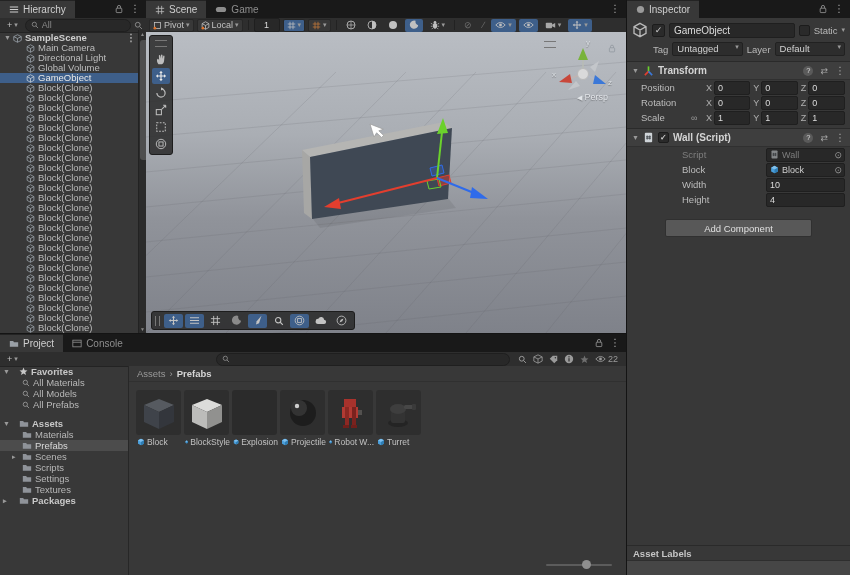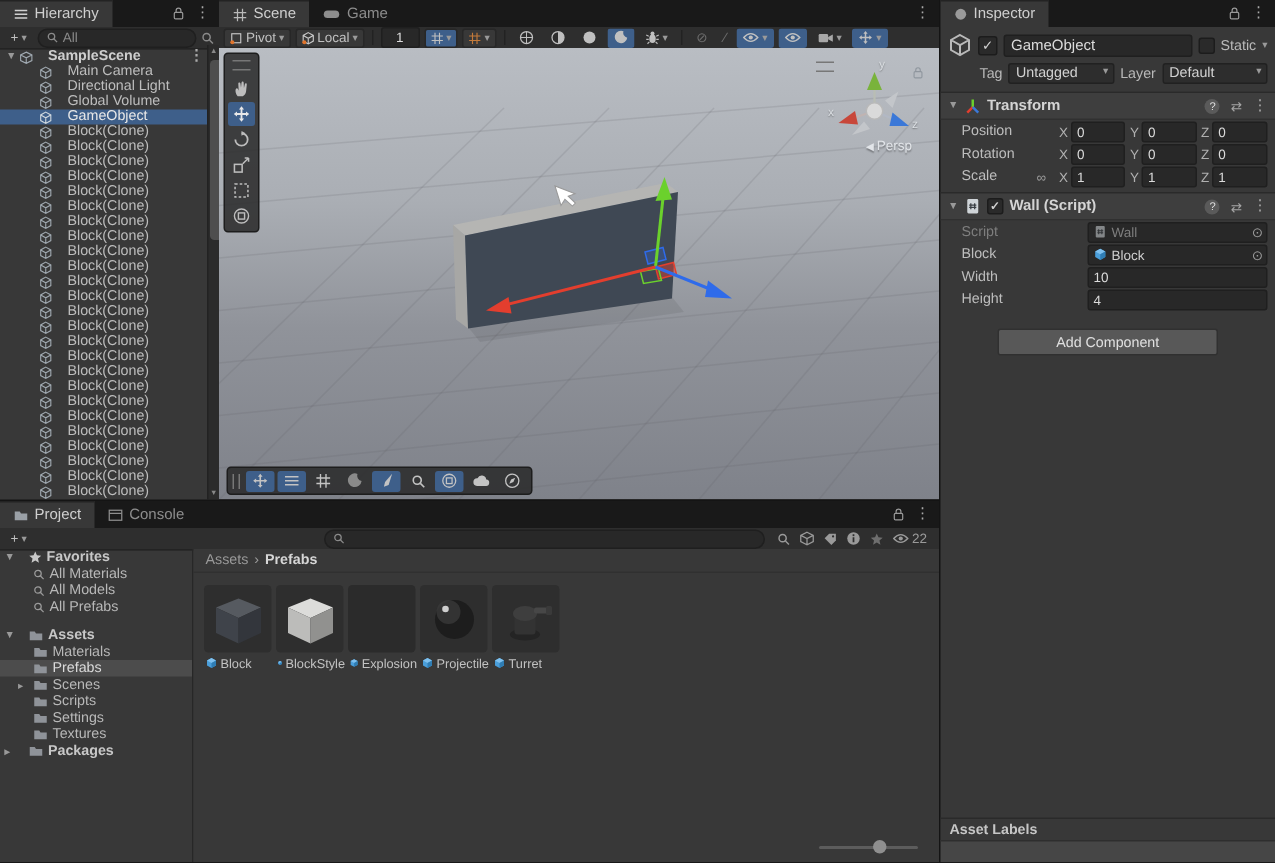--- a/index.html
+++ b/index.html
@@ -24,21 +24,21 @@
   .minibar{height:14px;background:#2e2e2e;display:flex;align-items:center;padding:0 3px;gap:3px;border-bottom:1px solid #232323;font-size:9px;}
   .mbtn{display:flex;align-items:center;gap:2px;background:#383838;border:1px solid #272727;border-radius:2px;height:11px;padding:0 3px;color:#c0c0c0;}
   .mbtn.plain{background:transparent;border-color:transparent;}
   .mbtn.on{background:#3e5f8a;}
   .caret{font-size:7px;color:#9a9a9a;}
   .sep{width:1px;height:10px;background:#222;margin:0 2px;}
   .searchbox{flex:1;display:flex;align-items:center;gap:3px;background:#282828;border:1px solid #1f1f1f;border-radius:8px;height:11px;padding:0 5px;color:#8a8a8a;}
 
   
   .tree{font-size:9.5px;line-height:10px;}
-  .hrow{height:10px;display:flex;align-items:center;gap:10px;padding-left:26px;color:#bdbdbd;position:relative;}
+  .hrow{height:10px;display:flex;align-items:center;gap:3px;padding-left:26px;color:#bdbdbd;position:relative;}
   .hrow.root{padding-left:13px;font-weight:bold;color:#cfcfcf;}
   .hrow.sel{background:#3e5f8a;color:#e8e8e8;}
   .hrow .cube{color:#9fa8b0;flex:0 0 auto;}
   .fold{position:absolute;left:4px;font-size:7px;color:#999;}
   #hscroll{position:absolute;right:0;top:30px;width:7px;height:303px;background:#2b2b2b;border-left:1px solid #222;}
   #hscroll .thumb{position:absolute;left:1px;right:1px;top:10px;height:120px;background:#4e4e4e;border-radius:3px;}
   #hscroll .arr{position:absolute;left:0;right:0;text-align:center;font-size:5px;color:#888;}
 
   
   #viewport{position:absolute;left:0;top:32px;width:480px;height:301px;
@@ -69,21 +69,21 @@
   .comp-head{height:17px;display:flex;align-items:center;gap:4px;padding:0 5px;background:#3e3e3e;
      border-top:1px solid #2a2a2a;border-bottom:1px solid #303030;font-size:10px;font-weight:bold;color:#d4d4d4;position:relative;}
   .comp-head .rticons{margin-left:auto;display:flex;gap:7px;align-items:center;color:#a5a5a5;font-weight:normal;font-size:9px;}
   .qmark{width:10px;height:10px;border-radius:50%;background:#5a5a5a;color:#ddd;font-size:7.5px;display:flex;align-items:center;justify-content:center;}
   .axisrow{display:flex;align-items:center;height:15px;padding:0 5px 0 14px;font-size:9.5px;}
   .axisrow .lbl{width:50px;color:#bdbdbd;flex:0 0 auto;}
   .linkic{width:12px;color:#9a9a9a;font-size:9px;flex:0 0 auto;}
   .axcell{flex:1;display:flex;align-items:center;gap:2px;margin-left:3px;}
   .axcell .ax{color:#b0b0b0;font-size:9px;}
   .fld{flex:1;background:#282828;border:1px solid #1f1f1f;border-radius:2px;height:12px;line-height:12px;font-size:9px;color:#dcdcdc;padding:0 3px;min-width:0;}
-  .wallrow{display:flex;align-items:center;height:15px;padding:0 5px 0 14px;font-size:9.5px;}
+  .wallrow{display:flex;align-items:center;height:15px;padding:0 5px 0 14px;font-size:9.5px;margin-left:41px;}
   .wallrow .lbl{width:84px;color:#bdbdbd;flex:0 0 auto;}
   .objfld{flex:1;display:flex;align-items:center;gap:3px;background:#282828;border:1px solid #1f1f1f;border-radius:2px;height:12px;padding:0 3px;color:#cfcfcf;font-size:9px;position:relative;}
   .objfld .picker{position:absolute;right:2px;color:#9a9a9a;font-size:9px;}
   .dim{color:#7e7e7e !important;}
   #addcomp{margin:12px 38px 0;height:16px;background:#585858;border:1px solid #303030;border-radius:2px;
      display:flex;align-items:center;justify-content:center;font-size:9.5px;color:#e0e0e0;}
   #assetlabels{position:absolute;left:0;right:0;bottom:14px;border-top:1px solid #2a2a2a;height:15px;
      display:flex;align-items:center;padding:0 6px;font-size:9.5px;font-weight:bold;color:#c6c6c6;background:#383838;}
   #inspfooter{position:absolute;left:0;right:0;bottom:0;height:14px;background:#464646;border-top:1px solid #2e2e2e;}
 
@@ -1087,20 +1087,39 @@
           </div>
           <div class="cardlbl">
               <svg class="ic" width="8" height="8">
                 <use href="#sym-prefabcube"></use>
               </svg>
               <span>Projectile</span>
             </div>
         </div>
 
 
+        <div class="card">
+          <div class="thumb">
+            <svg width="40" height="40" viewBox="0 0 40 40">
+                <rect x="13" y="6" width="12" height="8" fill="#a8322c"></rect>
+                <rect x="11" y="14" width="16" height="11" fill="#b23a33"></rect>
+                <rect x="14" y="14" width="4" height="18" fill="#8c2823"></rect>
+                <rect x="21" y="14" width="4" height="18" fill="#7a221e"></rect>
+                <rect x="12" y="32" width="6" height="3" fill="#6e1f1b"></rect>
+                <rect x="20" y="32" width="6" height="3" fill="#6e1f1b"></rect>
+                <rect x="27" y="17" width="4" height="5" fill="#53514f"></rect>
+              </svg>
+          </div>
+          <div class="cardlbl">
+              <svg class="ic" width="8" height="8">
+                <use href="#sym-prefabcube"></use>
+              </svg>
+              <span>Robot W...</span>
+            </div>
+        </div>
 
         <div class="card">
           <div class="thumb">
             <svg width="40" height="40" viewBox="0 0 40 40">
                 <ellipse cx="19" cy="30" rx="10" ry="4" fill="#242424"></ellipse>
                 <rect x="12" y="17" width="14" height="13" rx="2" fill="#333333"></rect>
                 <ellipse cx="19" cy="16" rx="8" ry="5" fill="#3e3e3e"></ellipse>
                 <rect x="25" y="12" width="11" height="4" rx="1.5" fill="#474747"></rect>
                 <rect x="33" y="11" width="4" height="6" rx="1" fill="#3a3a3a"></rect>
               </svg>

